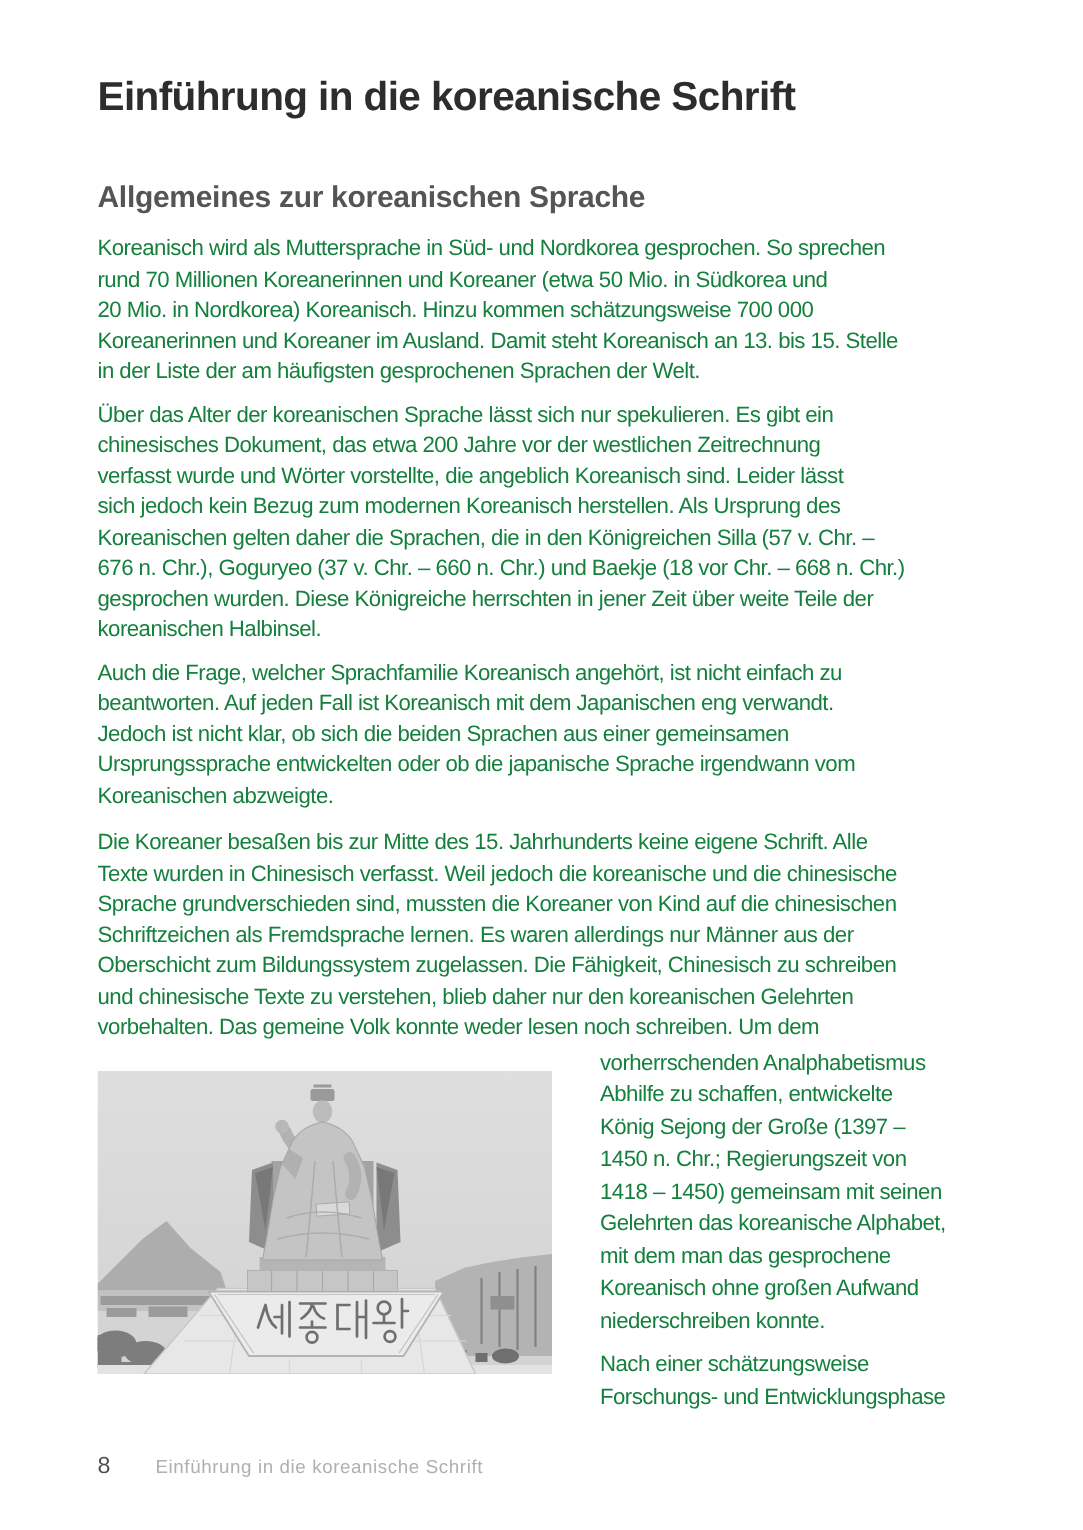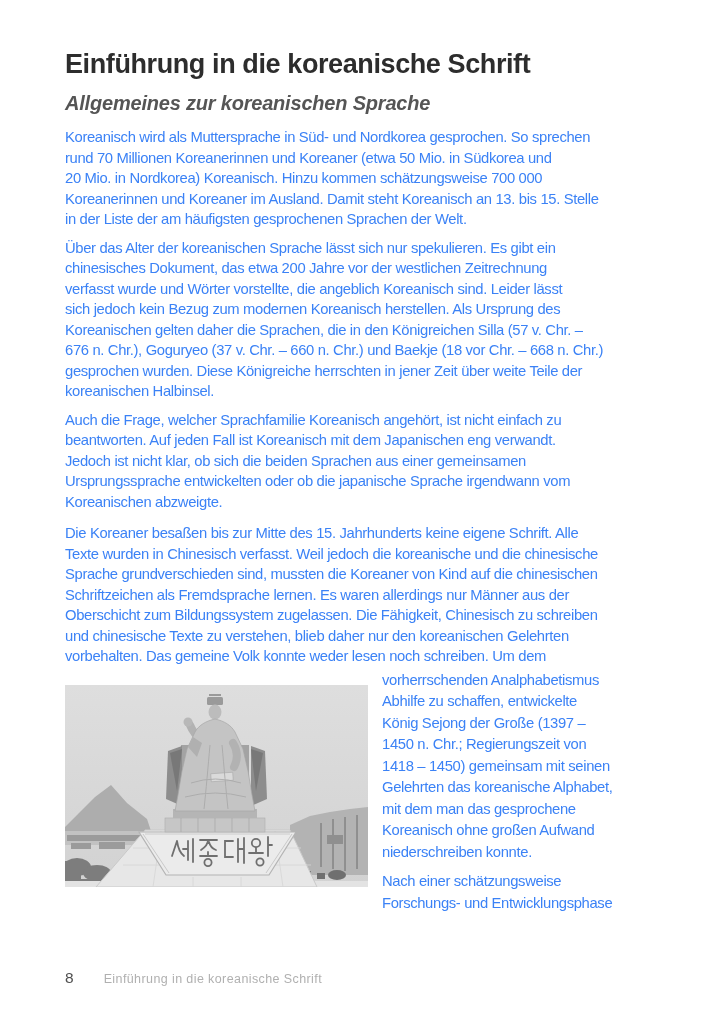--- a/index.html
+++ b/index.html
@@ -24,36 +24,36 @@
     color: #2d2d2d;
     letter-spacing: -0.4px;
   }
   h2.sect {
     font-size: 20px; line-height: 26px;
     font-weight: 700;
     color: #555555;
     letter-spacing: -0.2px;
     margin: 0;
   }
-  h2.first  { margin-top: 11px; font-style: italic; }
+  h2.first  { margin-top: 40px; }
   h2.second { margin-top: 24px; }
   h2.sect em { font-style: italic; margin-left: 0.26em; }
   p.body {
     margin: 8px 0 0 0;
     font-size: 14.8px;
     line-height: 20.5px;
-    color: #3b82f6;
+    color: #15803d;
     letter-spacing: -0.35px;
     white-space: pre-line;
   }
   p.body.first { margin-top: 11px; }
   .media-row {
     margin-top: 1px;
     display: flex;
-    gap: 14px;
+    gap: 32px;
   }
   figure.photo {
     margin: 17px 0 0 0;
     flex: 0 0 303px;
     width: 303px; height: 202px;
   }
   figure.photo svg { display: block; width: 303px; height: 202px; }
   .wrap-col { flex: 1 1 auto; min-width: 0; }
   .wrap-col p.body { line-height: 21.5px; margin-top: 2px; }
   .wrap-col p.body.after { margin-top: 8px; }

